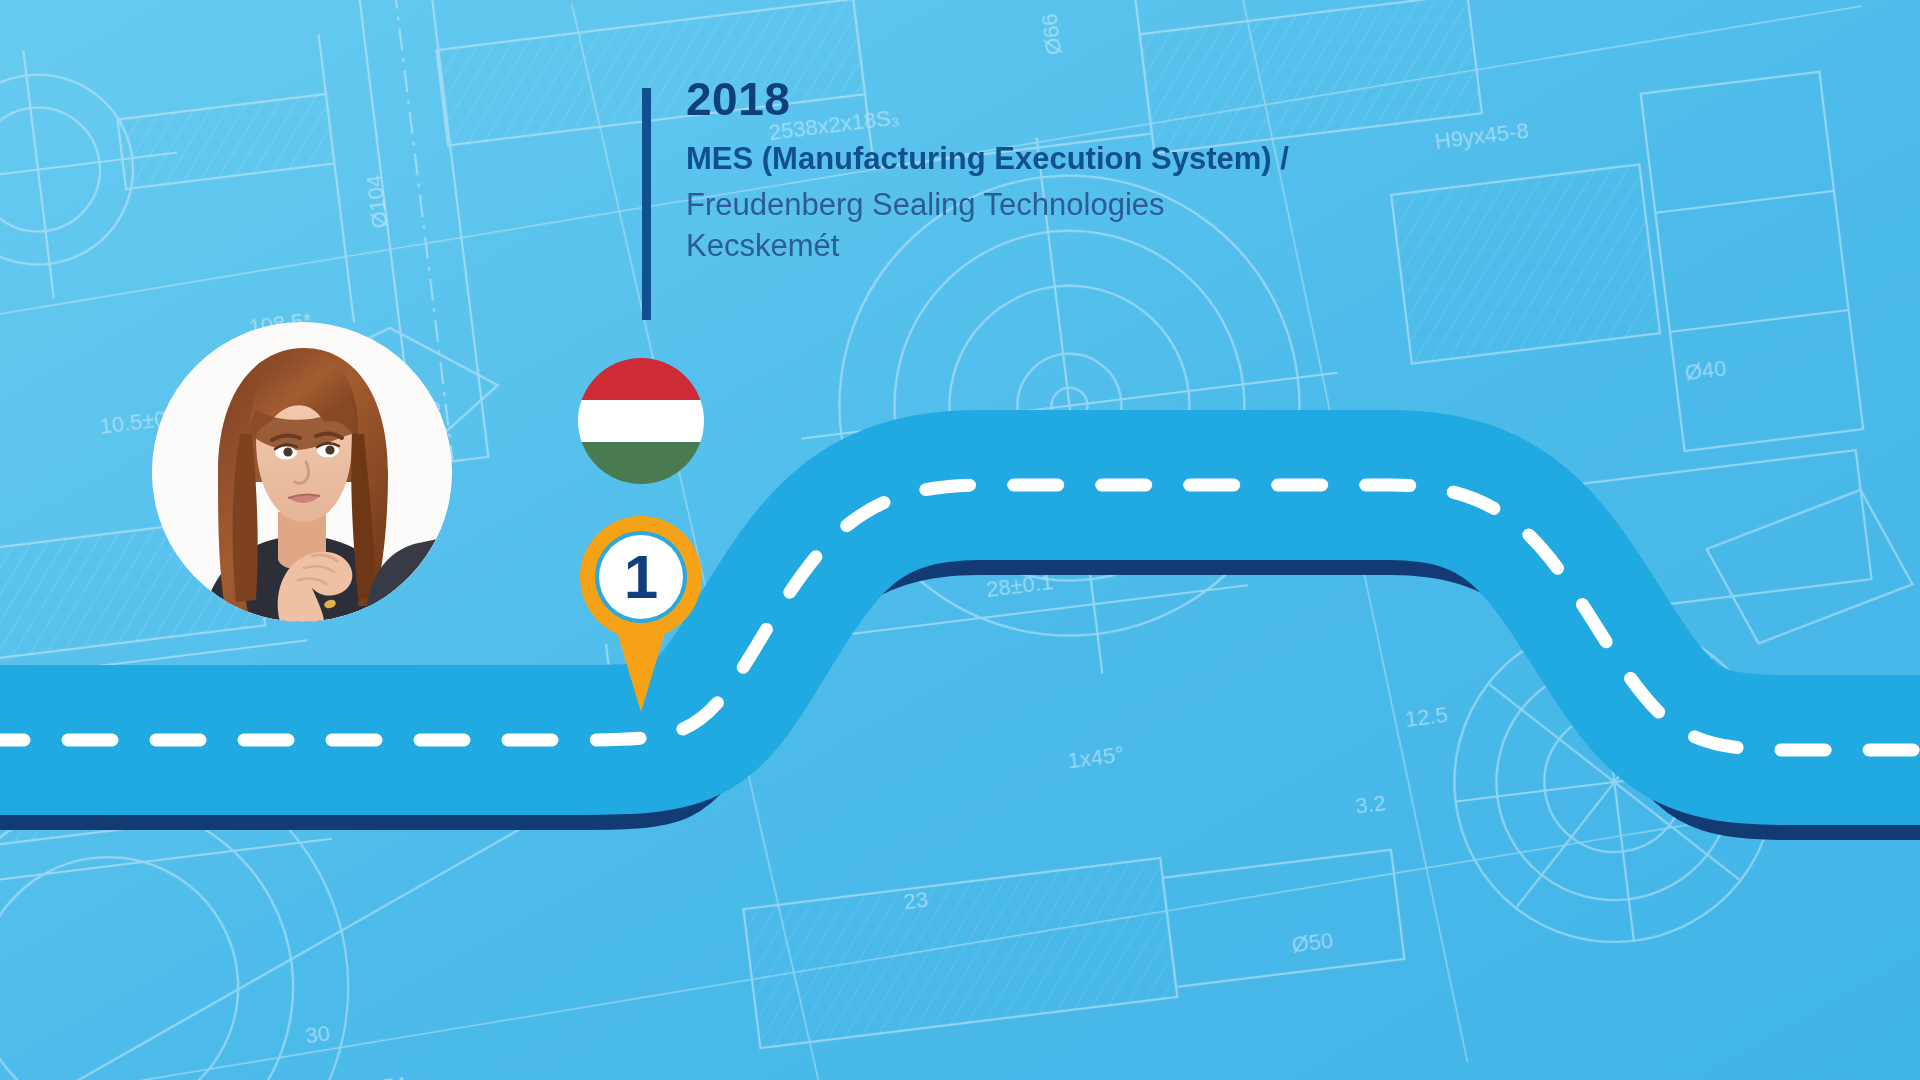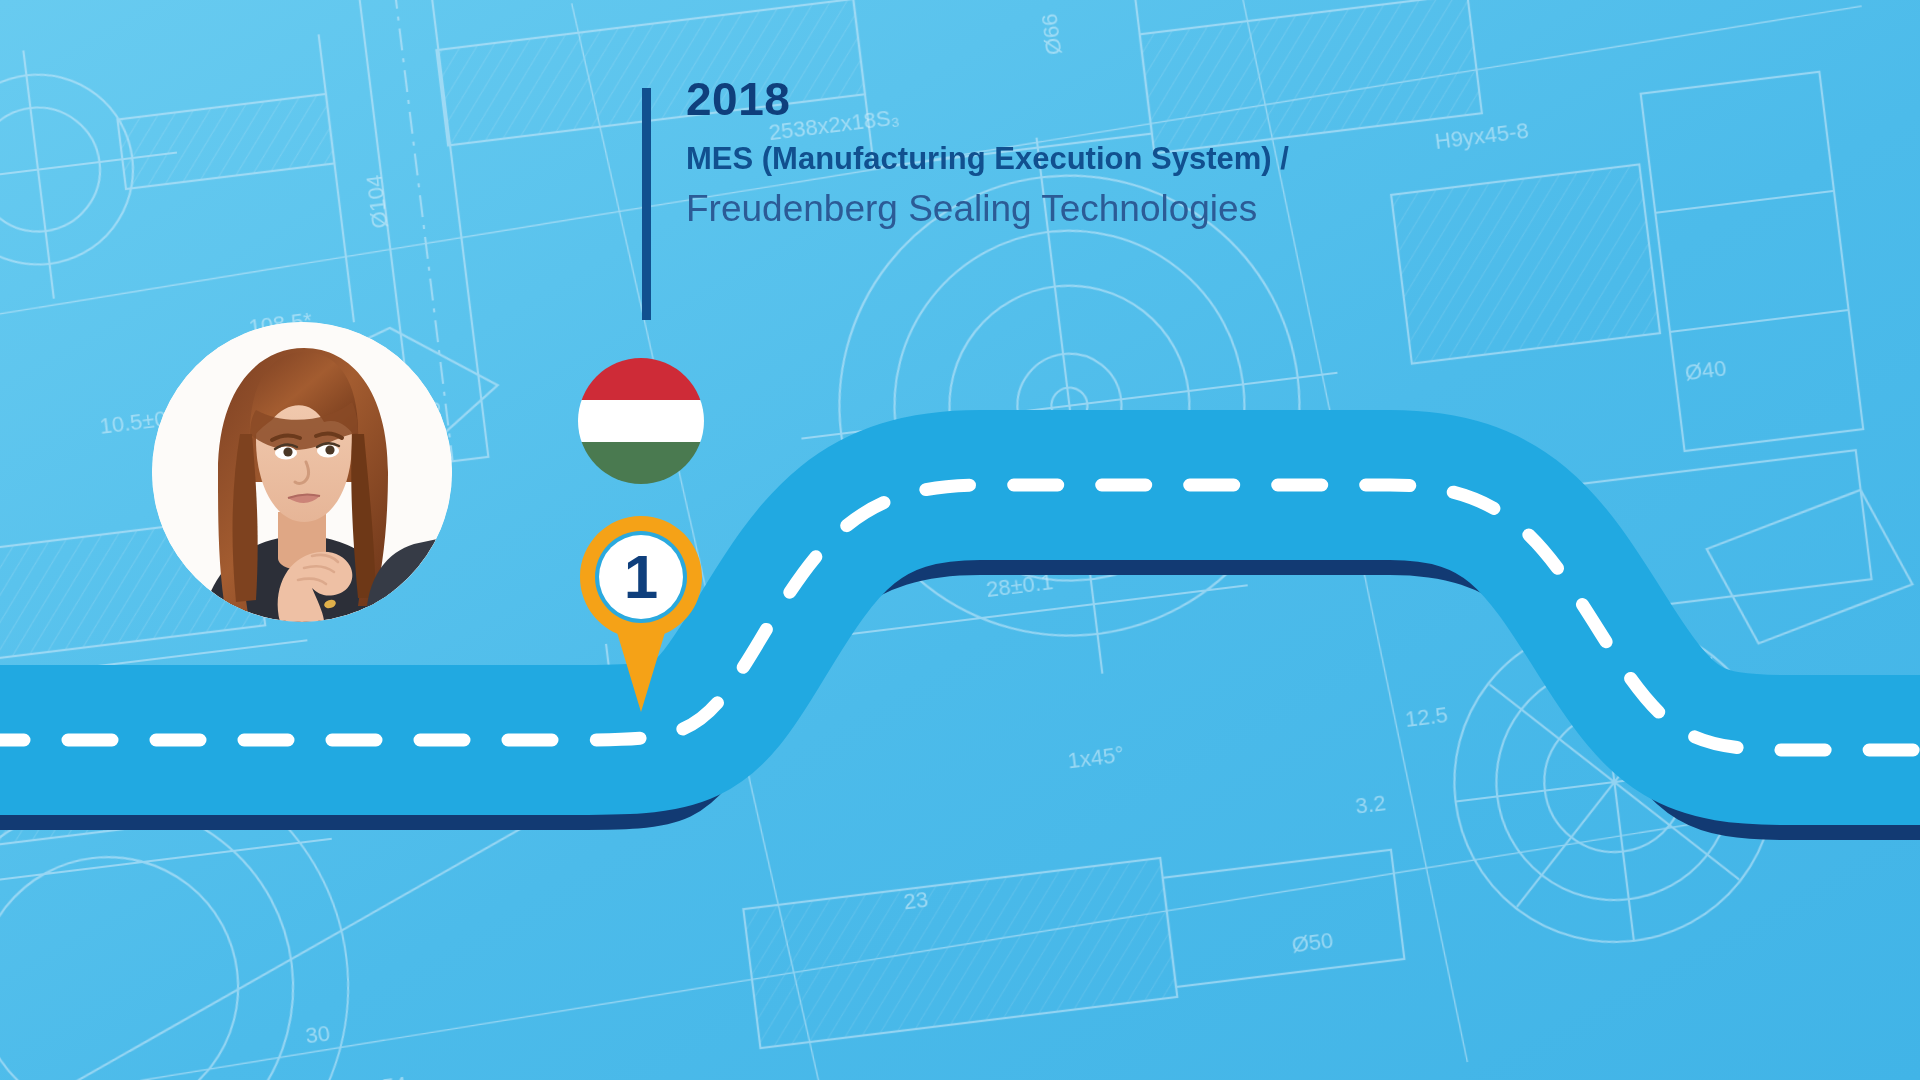--- a/index.html
+++ b/index.html
@@ -31,21 +31,21 @@
   .textblock{position:absolute;left:686px;top:76px;width:1200px;}
   .year{
     font-size:46px;font-weight:700;color:#0f3f7c;letter-spacing:.5px;
     line-height:1.0;margin:0 0 17px 0;
   }
   .role-line{
     font-size:31px;font-weight:700;color:#11508f;line-height:1.30;
     white-space:nowrap;
   }
   .company,.city{
-    font-size:37px;font-weight:400;color:#2c5b96;line-height:1.32;
+    font-size:31px;font-weight:400;color:#2c5b96;line-height:1.32;
     white-space:nowrap;
   }
   .company{margin-top:6px;}
 
   
   .flag{
     position:absolute;left:578px;top:358px;width:126px;height:126px;
     border-radius:50%;overflow:hidden;
   }
   .flag i{display:block;width:100%;height:33.34%;}
@@ -283,20 +283,21 @@
       </g>
     </svg>
   </div>
 
   <div class="accent-bar"></div>
 
   <div class="textblock">
     <div class="year">2018</div>
     <div class="role-line">MES (Manufacturing Execution System) /</div>
     <div class="company">Freudenberg Sealing Technologies</div>
+    <div class="city">Kecskemét</div>
   </div>
 
   <div class="flag">
     <i class="f-red"></i>
     <i class="f-white"></i>
     <i class="f-green"></i>
   </div>
 
   <div class="pin">
     <svg width="122" height="200" viewBox="0 0 122 200">

